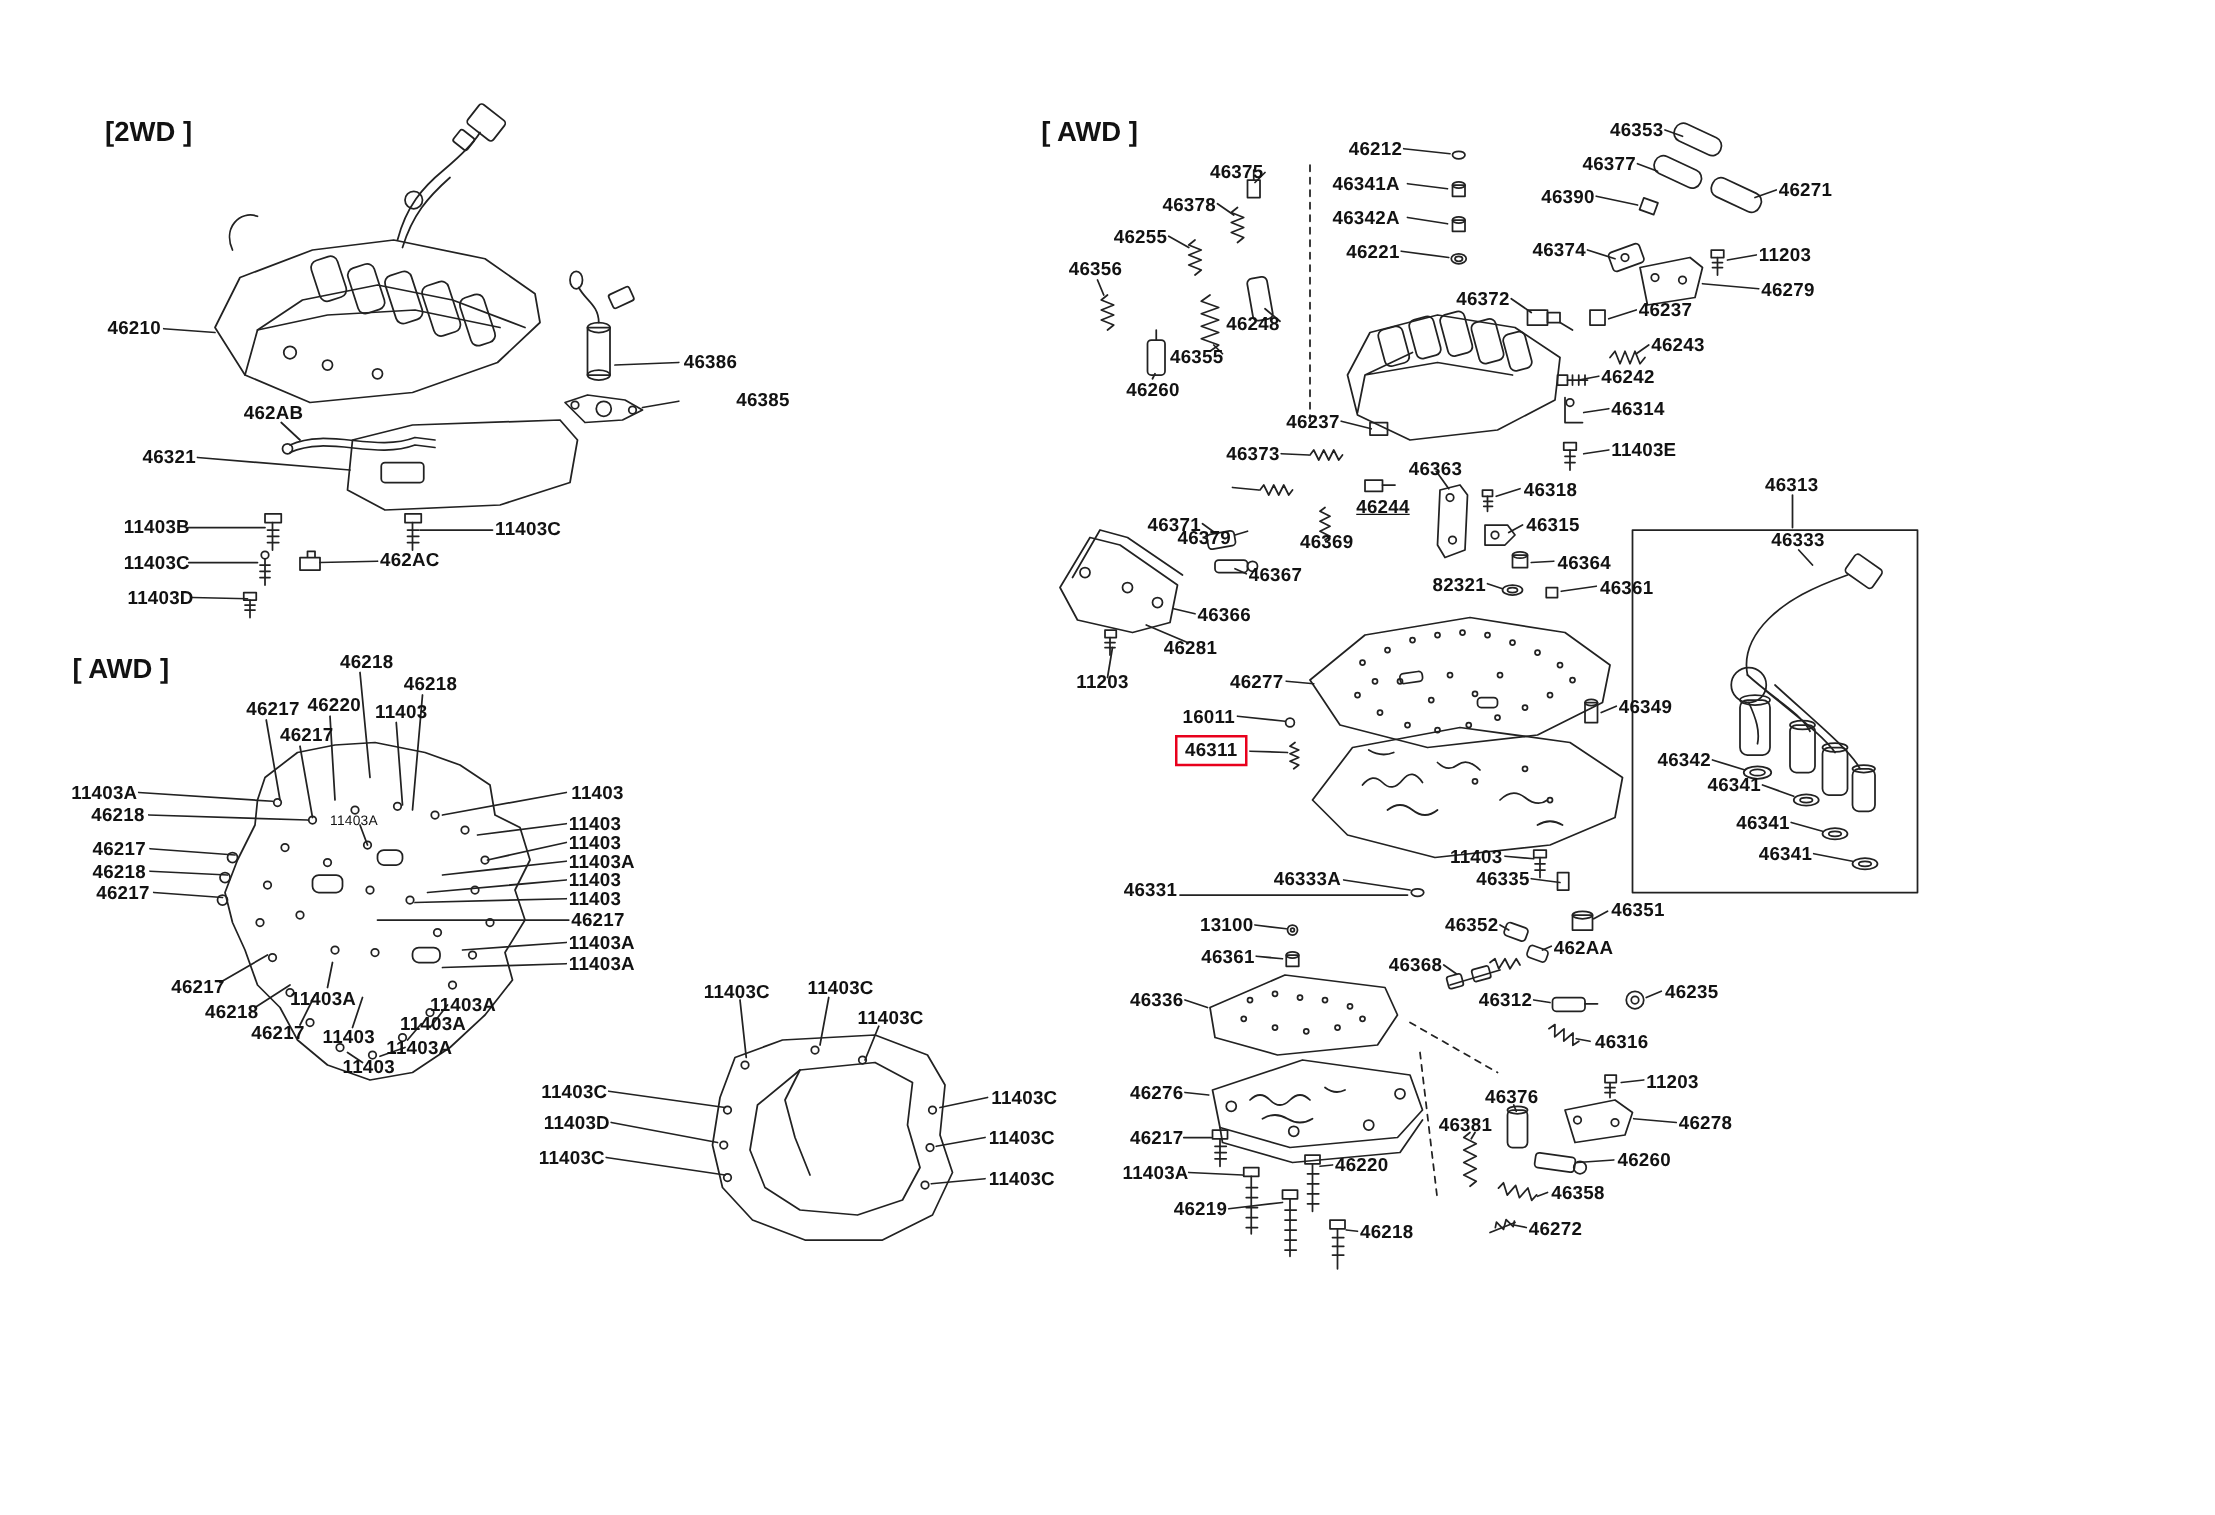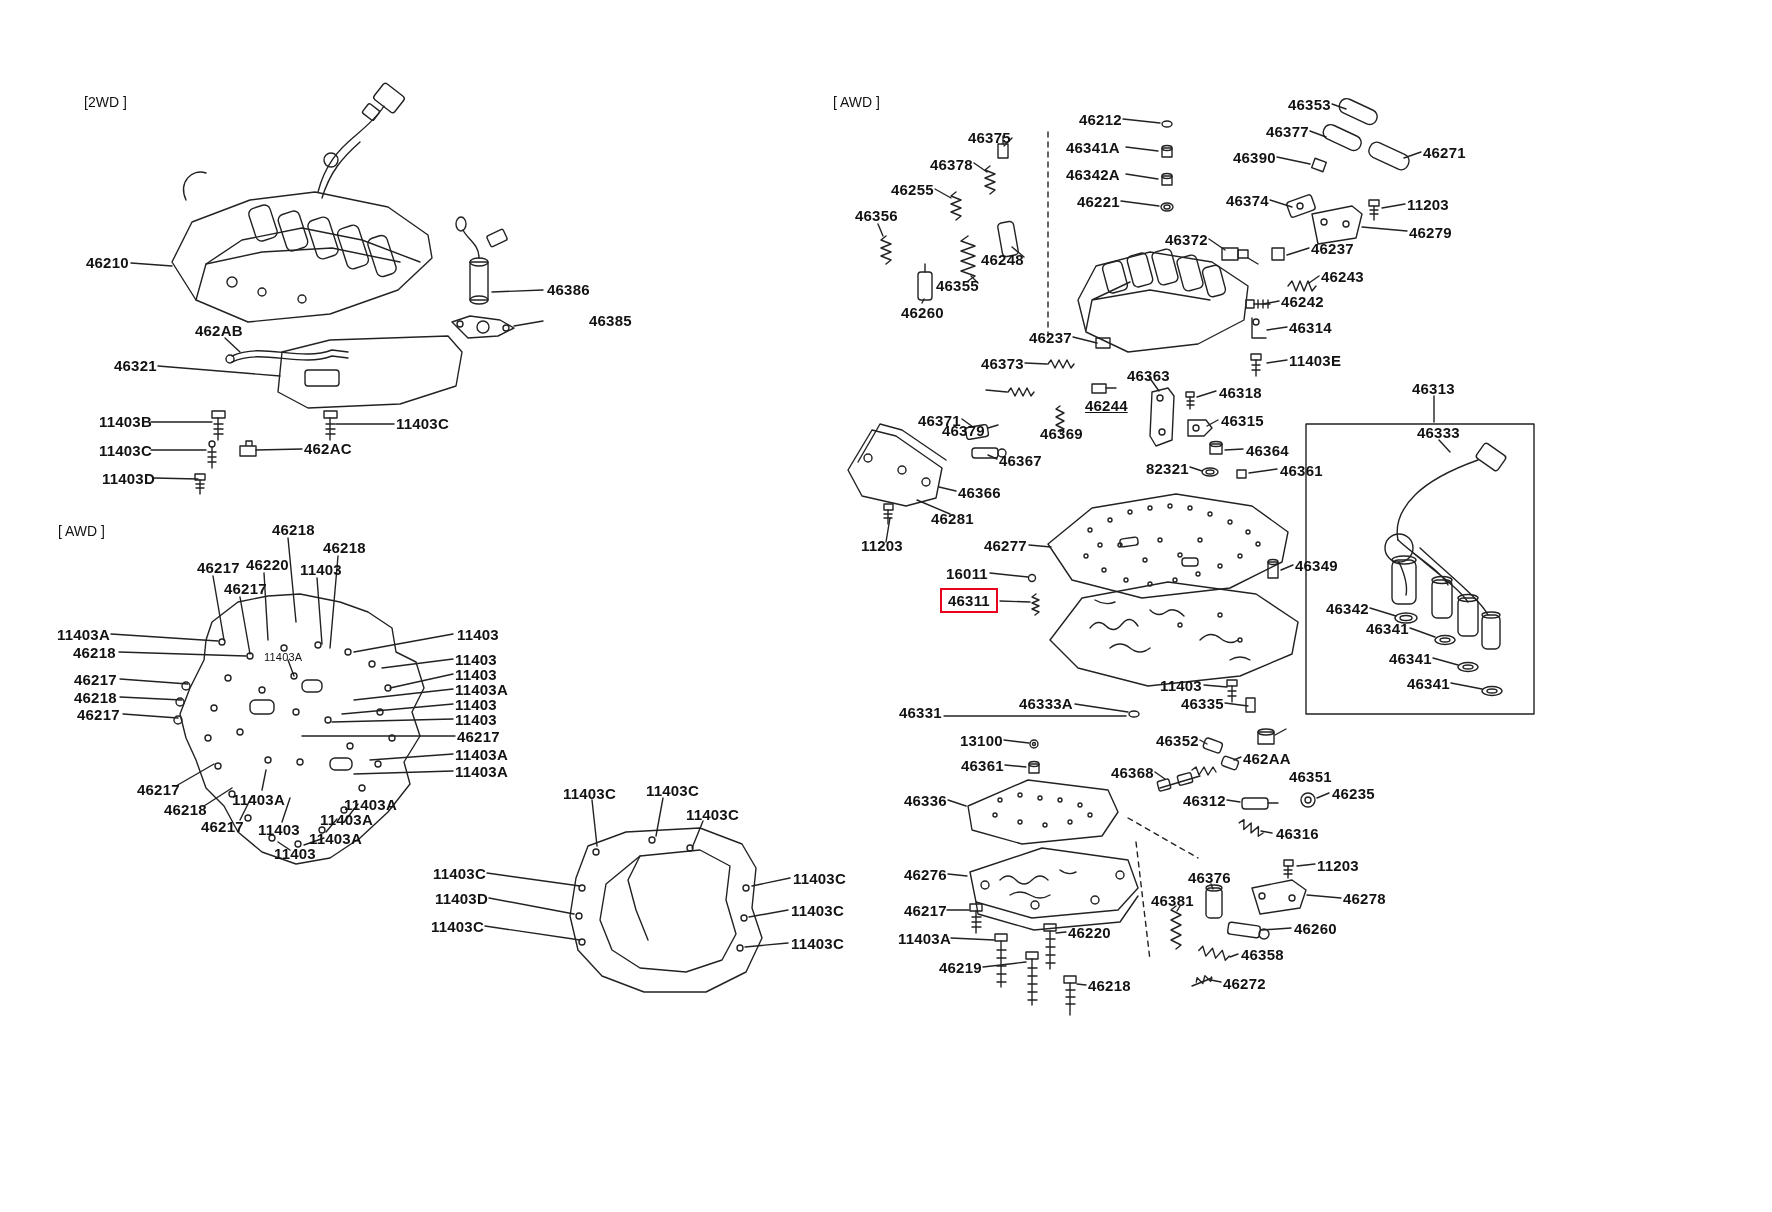--- a/index.html
+++ b/index.html
@@ -4,21 +4,21 @@
 <style>
   html,body{margin:0;padding:0;background:#fff;}
   .canvas{position:relative;width:1772px;height:1212px;background:#fff;
           font-family:"Liberation Sans",sans-serif;overflow:hidden;}
   svg.art{position:absolute;left:0;top:0;width:1772px;height:1212px;}
   #label-layer{position:absolute;left:0;top:0;width:1772px;height:1212px;}
   .label{position:absolute;font-size:15px;font-weight:600;color:#121212;
          white-space:nowrap;line-height:1;letter-spacing:.2px;}
   .label.small{font-size:11px;font-weight:500;}
   .label.hl{border:2px solid #e8001c;padding:3px 6px;margin-left:-8px;margin-top:-5px;}
-  .header{position:absolute;font-size:14px;font-weight:400;color:#121212;white-space:nowrap;line-height:1;text-align:right;}
+  .header{position:absolute;font-size:22px;font-weight:700;color:#121212;white-space:nowrap;line-height:1;text-align:right;}
 </style>
 </head>
 <body>
 
 <div class="canvas">
 
 <svg class="art" viewBox="0 0 1772 1212" fill="none" stroke="#222" stroke-width="1.4" stroke-linecap="round" stroke-linejoin="round">
 
   <g>
     <path d="M186,200 c-8,-18 6,-32 20,-27"></path>
@@ -459,21 +459,21 @@
       <div class="label" style="left: 1295px; top: 558px;">46349</div>
       <div class="label" style="left: 1326px; top: 601px;">46342</div>
       <div class="label" style="left: 1366px; top: 621px;">46341</div>
       <div class="label" style="left: 1389px; top: 651px;">46341</div>
       <div class="label" style="left: 1407px; top: 676px;">46341</div>
       <div class="label" style="left: 1160px; top: 678px;">11403</div>
       <div class="label" style="left: 1181px; top: 696px;">46335</div>
       <div class="label" style="left: 899px; top: 705px;">46331</div>
       <div class="label" style="left: 1019px; top: 696px;">46333A</div>
       <div class="label" style="left: 960px; top: 733px;">13100</div>
-      <div class="label" style="left: 1289px; top: 721px; margin-top: 48px;">46351</div>
+      <div class="label" style="left: 1289px; top: 721px;">46351</div>
       <div class="label" style="left: 1156px; top: 733px;">46352</div>
       <div class="label" style="left: 1243px; top: 751px;">462AA</div>
       <div class="label" style="left: 961px; top: 758px;">46361</div>
       <div class="label" style="left: 1111px; top: 765px;">46368</div>
       <div class="label" style="left: 1183px; top: 793px;">46312</div>
       <div class="label" style="left: 1332px; top: 786px;">46235</div>
       <div class="label" style="left: 904px; top: 793px;">46336</div>
       <div class="label" style="left: 1276px; top: 826px;">46316</div>
       <div class="label" style="left: 1317px; top: 858px;">11203</div>
       <div class="label" style="left: 904px; top: 867px;">46276</div>

